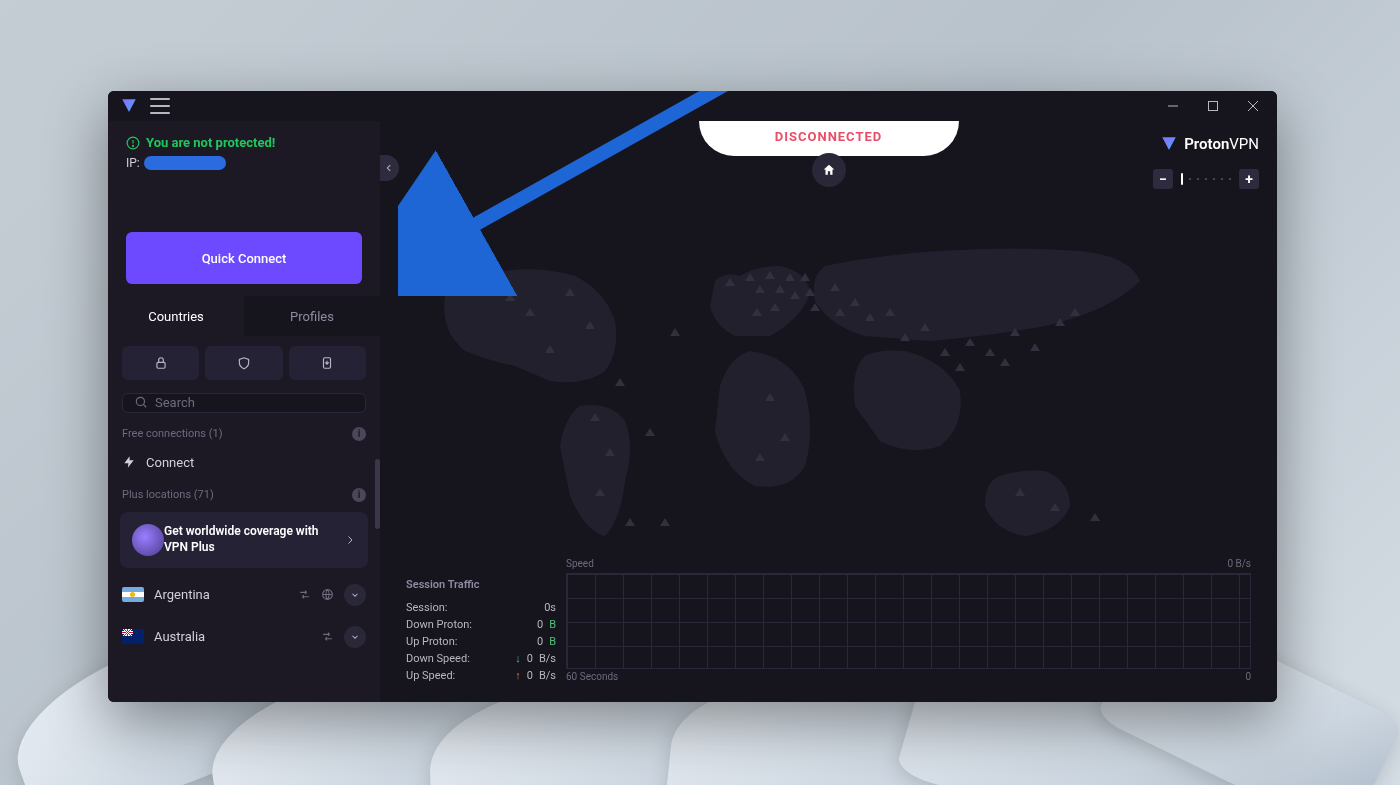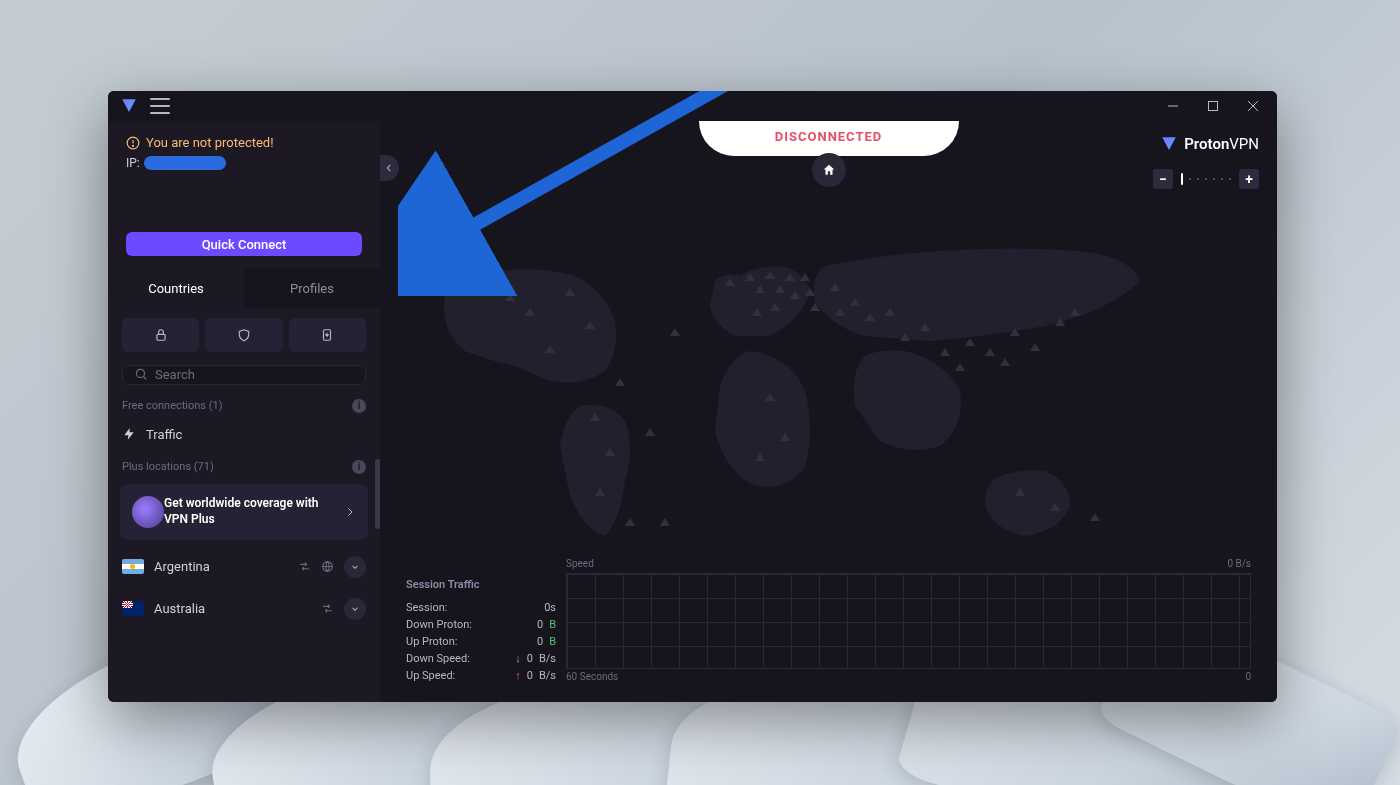--- a/index.html
+++ b/index.html
@@ -18,25 +18,25 @@
   .titlebar-left { display: flex; align-items: center; gap: 12px; padding-left: 8px; }
   .logo-icon { width: 18px; height: 18px; }
   .hamburger { width: 20px; height: 16px; display: flex; flex-direction: column; justify-content: space-between; cursor: pointer; }
   .hamburger span { display: block; height: 2px; background: #b8b6c2; border-radius: 1px; }
   .titlebar-right { margin-left: auto; display: flex; }
   .win-btn { width: 40px; height: 30px; display: flex; align-items: center; justify-content: center; color: #b8b6c2; cursor: pointer; font-size: 11px; }
 
   .app-body { flex: 1; display: flex; overflow: hidden; }
   .sidebar { width: 272px; background: #1c1924; display: flex; flex-direction: column; position: relative; }
   .status-section { padding: 14px 18px 10px; }
-  .status-row { display: flex; align-items: center; gap: 6px; color: #fdba74; font-size: 13px; font-weight: 400; }
+  .status-row { display: flex; align-items: center; gap: 6px; color: #22c55e; font-size: 13px; font-weight: 700; }
   .status-row svg { width: 14px; height: 14px; }
   .ip-row { margin-top: 6px; font-size: 12px; color: #d2cfdd; display: flex; align-items: center; gap: 4px; }
   .ip-redact { display: inline-block; width: 82px; height: 14px; background: #2b6be0; border-radius: 7px; }
-  .quick-connect { margin: 52px 18px 12px; height: 24px; background: #6d4aff; color: #fff; border: none; border-radius: 6px; font-size: 13px; font-weight: 500; cursor: pointer; }
+  .quick-connect { margin: 52px 18px 12px; height: 52px; background: #6d4aff; color: #fff; border: none; border-radius: 6px; font-size: 13px; font-weight: 500; cursor: pointer; }
   .tabs { display: flex; }
   .tab { flex: 1; height: 40px; display: flex; align-items: center; justify-content: center; color: #8f8aa3; font-size: 13px; cursor: pointer; }
   .tab.active { color: #fff; background: #1c1924; }
   .tab:not(.active) { background: #16141c; }
   .filter-row { display: flex; gap: 6px; padding: 10px 14px 6px; }
   .filter-btn { flex: 1; height: 34px; background: #262236; border: none; border-radius: 6px; display: flex; align-items: center; justify-content: center; color: #b8b6c2; cursor: pointer; }
   .search-wrap { margin: 6px 14px; position: relative; }
   .search-wrap svg { position: absolute; left: 12px; top: 50%; transform: translateY(-50%); width: 14px; height: 14px; color: #6e6a7f; }
   .search-input { width: 100%; height: 20px; background: #16141c; border: 1px solid #2a2738; border-radius: 6px; padding: 0 12px 0 32px; color: #d2cfdd; font-size: 13px; outline: none; }
   .search-input::placeholder { color: #6e6a7f; }
@@ -190,21 +190,21 @@
 
       <div class="section-label-row">
         <span class="section-label">Free connections (1)</span>
         <span class="info-circle">i</span>
       </div>
 
       <div class="server-row">
         <svg width="14" height="14" viewBox="0 0 24 24" fill="currentColor">
             <path d="M13 2 L4 14 H11 L10 22 L20 9 H13 Z"></path>
           </svg>
-        <span>Traffic</span>
+        <span>Connect</span>
       </div>
 
       <div class="section-label-row">
         <span class="section-label">Plus locations (71)</span>
         <span class="info-circle">i</span>
       </div>
 
       <div class="upsell-card">
         <div class="upsell-icon"></div>
         <div class="upsell-text">Get worldwide coverage with VPN Plus</div>

